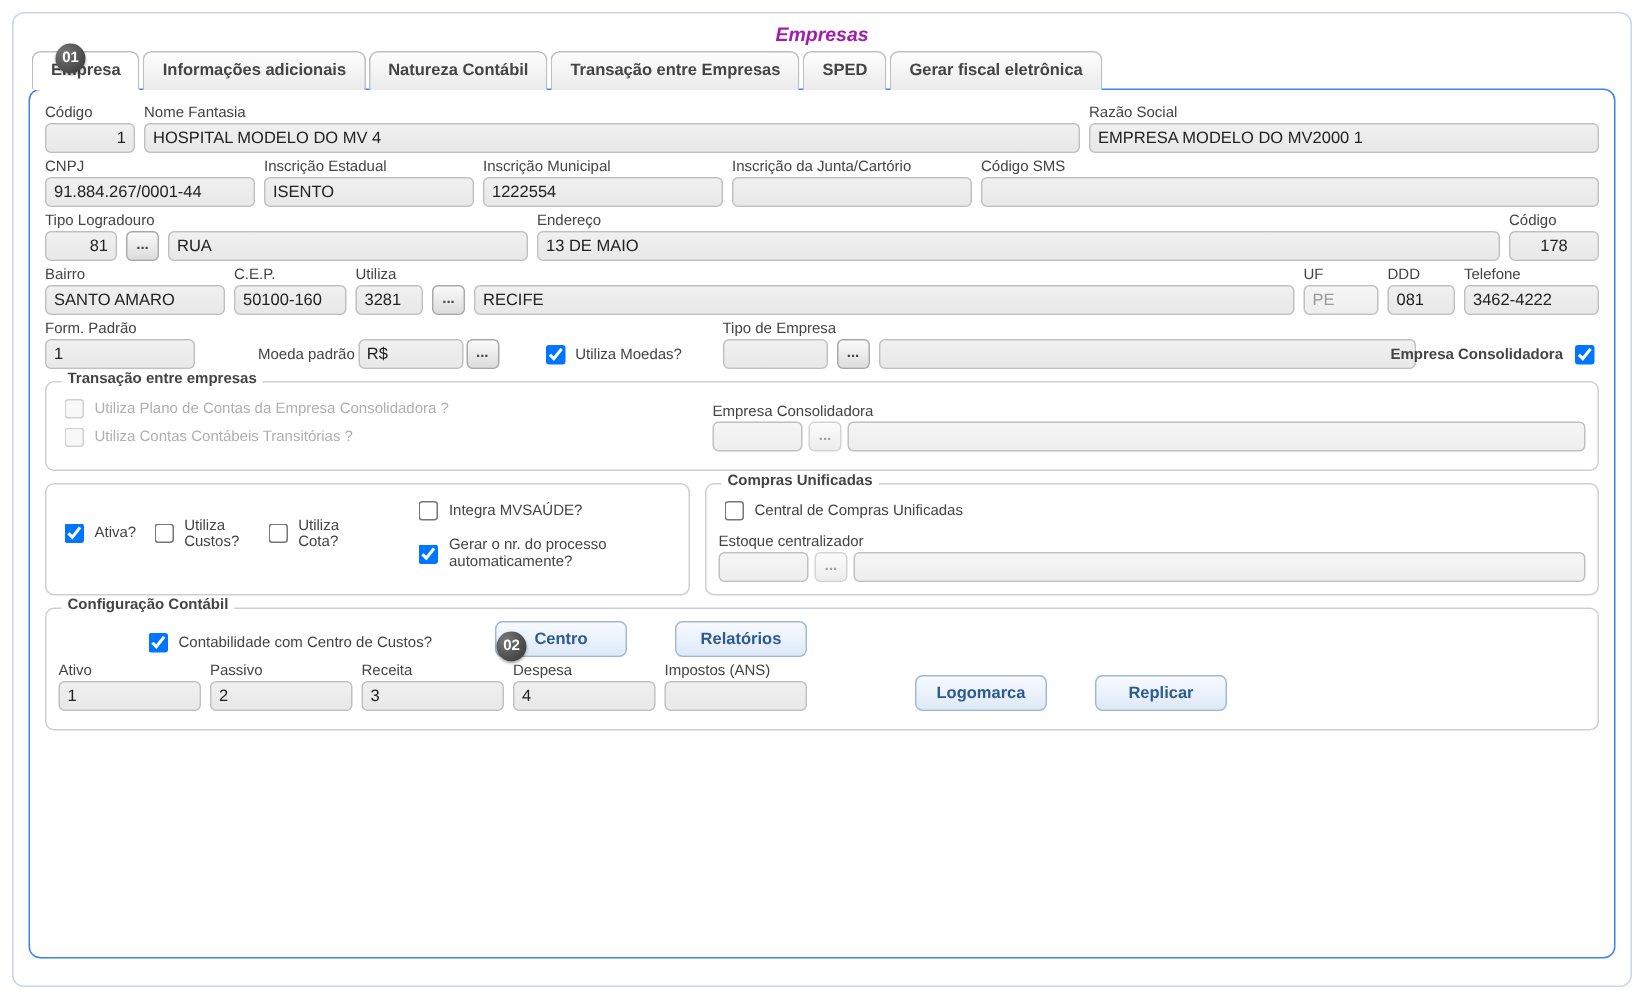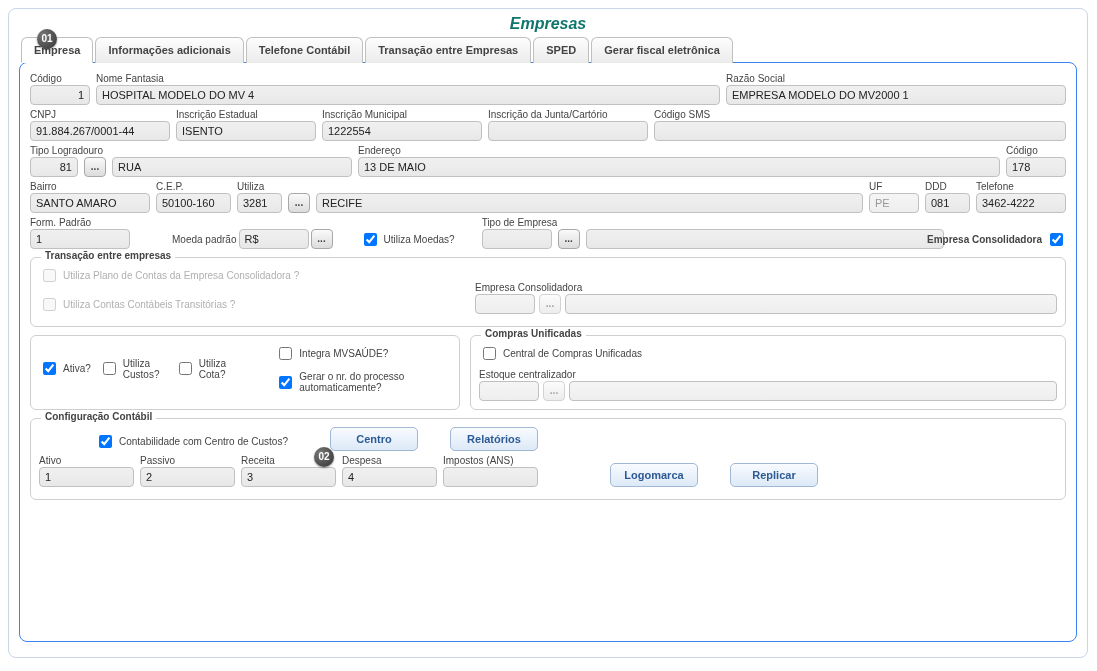--- a/index.html
+++ b/index.html
@@ -14,24 +14,24 @@
   .outer {
     border: 1px solid #c8d6e8;
     border-radius: 8px;
     padding: 6px 10px 10px 10px;
     width: 1080px;
     min-height: 650px;
     position: relative;
   }
   .title {
     text-align: center;
-    color: #0f766e;
+    color: #a21caf;
     font-weight: bold;
     font-style: italic;
-    font-size: 16px;
+    font-size: 13px;
     margin-bottom: 4px;
   }
   .tabs {
     display: flex;
     gap: 0;
     margin-bottom: -1px;
     margin-left: 2px;
     position: relative;
     z-index: 2;
   }
@@ -162,21 +162,21 @@
 </head>
 <body>
 
 <div class="outer">
   <div class="badge" style="top:20px; left:28px;">01</div>
   <div class="title">Empresas</div>
 
   <div class="tabs">
     <div class="tab active">Empresa</div>
     <div class="tab">Informações adicionais</div>
-    <div class="tab">Telefone Contábil</div>
+    <div class="tab">Natureza Contábil</div>
     <div class="tab">Transação entre Empresas</div>
     <div class="tab">SPED</div>
     <div class="tab">Gerar fiscal eletrônica</div>
   </div>
 
   <div class="panel">
 
     <div class="row">
       <div class="col" style="width:60px">
         <span class="lbl">Código</span>
@@ -227,21 +227,21 @@
       <div class="col" style="width:240px">
         <span class="lbl">&nbsp;</span>
         <input class="inp" value="RUA" style="">
       </div>
       <div class="col" style="flex:1">
         <span class="lbl">Endereço</span>
         <input class="inp" value="13 DE MAIO" style="">
       </div>
       <div class="col" style="width:60px">
         <span class="lbl">Código</span>
-        <input class="inp" style="text-align: left;" value="178">
+        <input class="inp" style="text-align: center;" value="178">
       </div>
     </div>
 
     <div class="row">
       <div class="col" style="width:120px">
         <span class="lbl">Bairro</span>
         <input class="inp" value="SANTO AMARO" style="">
       </div>
       <div class="col" style="width:75px">
         <span class="lbl">C.E.P.</span>
@@ -307,21 +307,21 @@
         <div style="display:flex; align-items:center; gap:4px;">
           <span class="lbl" style="font-weight:bold;">Empresa Consolidadora</span>
           <input type="checkbox" checked="" style="">
         </div>
       </div>
     </div>
 
     <div class="fieldset">
       <div class="legend">Transação entre empresas</div>
       <div class="row">
-        <div style="width:430px; display:flex; flex-direction:column; gap:10px;">
+        <div style="width:430px; display:flex; flex-direction:column; gap:0;">
           <label class="chk dis">
             <input type="checkbox" disabled="" style="">
             <span>Utiliza Plano de Contas da Empresa Consolidadora ?</span>
           </label>
           <label class="chk dis">
             <input type="checkbox" disabled="" style="">
             <span>Utiliza Contas Contábeis Transitórias ?</span>
           </label>
         </div>
         <div class="col" style="flex:1">
@@ -377,21 +377,21 @@
             <input class="inp ro" style="width: 60px;" readonly="" value="">
             <div class="btn-dots" style="opacity:0.5">...</div>
             <input class="inp ro" style="flex: 1 1 0%;" readonly="" value="">
           </div>
         </div>
       </div>
     </div>
 
     <div class="fieldset" style="position:relative;">
       <div class="legend">Configuração Contábil</div>
-      <div class="badge" style="top:15px; left:283px;margin-top:13px;">02</div>
+      <div class="badge" style="top:15px; left:300px;">02</div>
 
       <div class="row" style="align-items:flex-end;">
         <div style="width:50px"></div>
         <label class="chk">
           <input type="checkbox" checked="" style="">
           <span>Contabilidade com Centro de Custos?</span>
         </label>
         <div style="width:30px"></div>
         <div class="big-btn">Centro</div>
         <div style="width:20px"></div>

